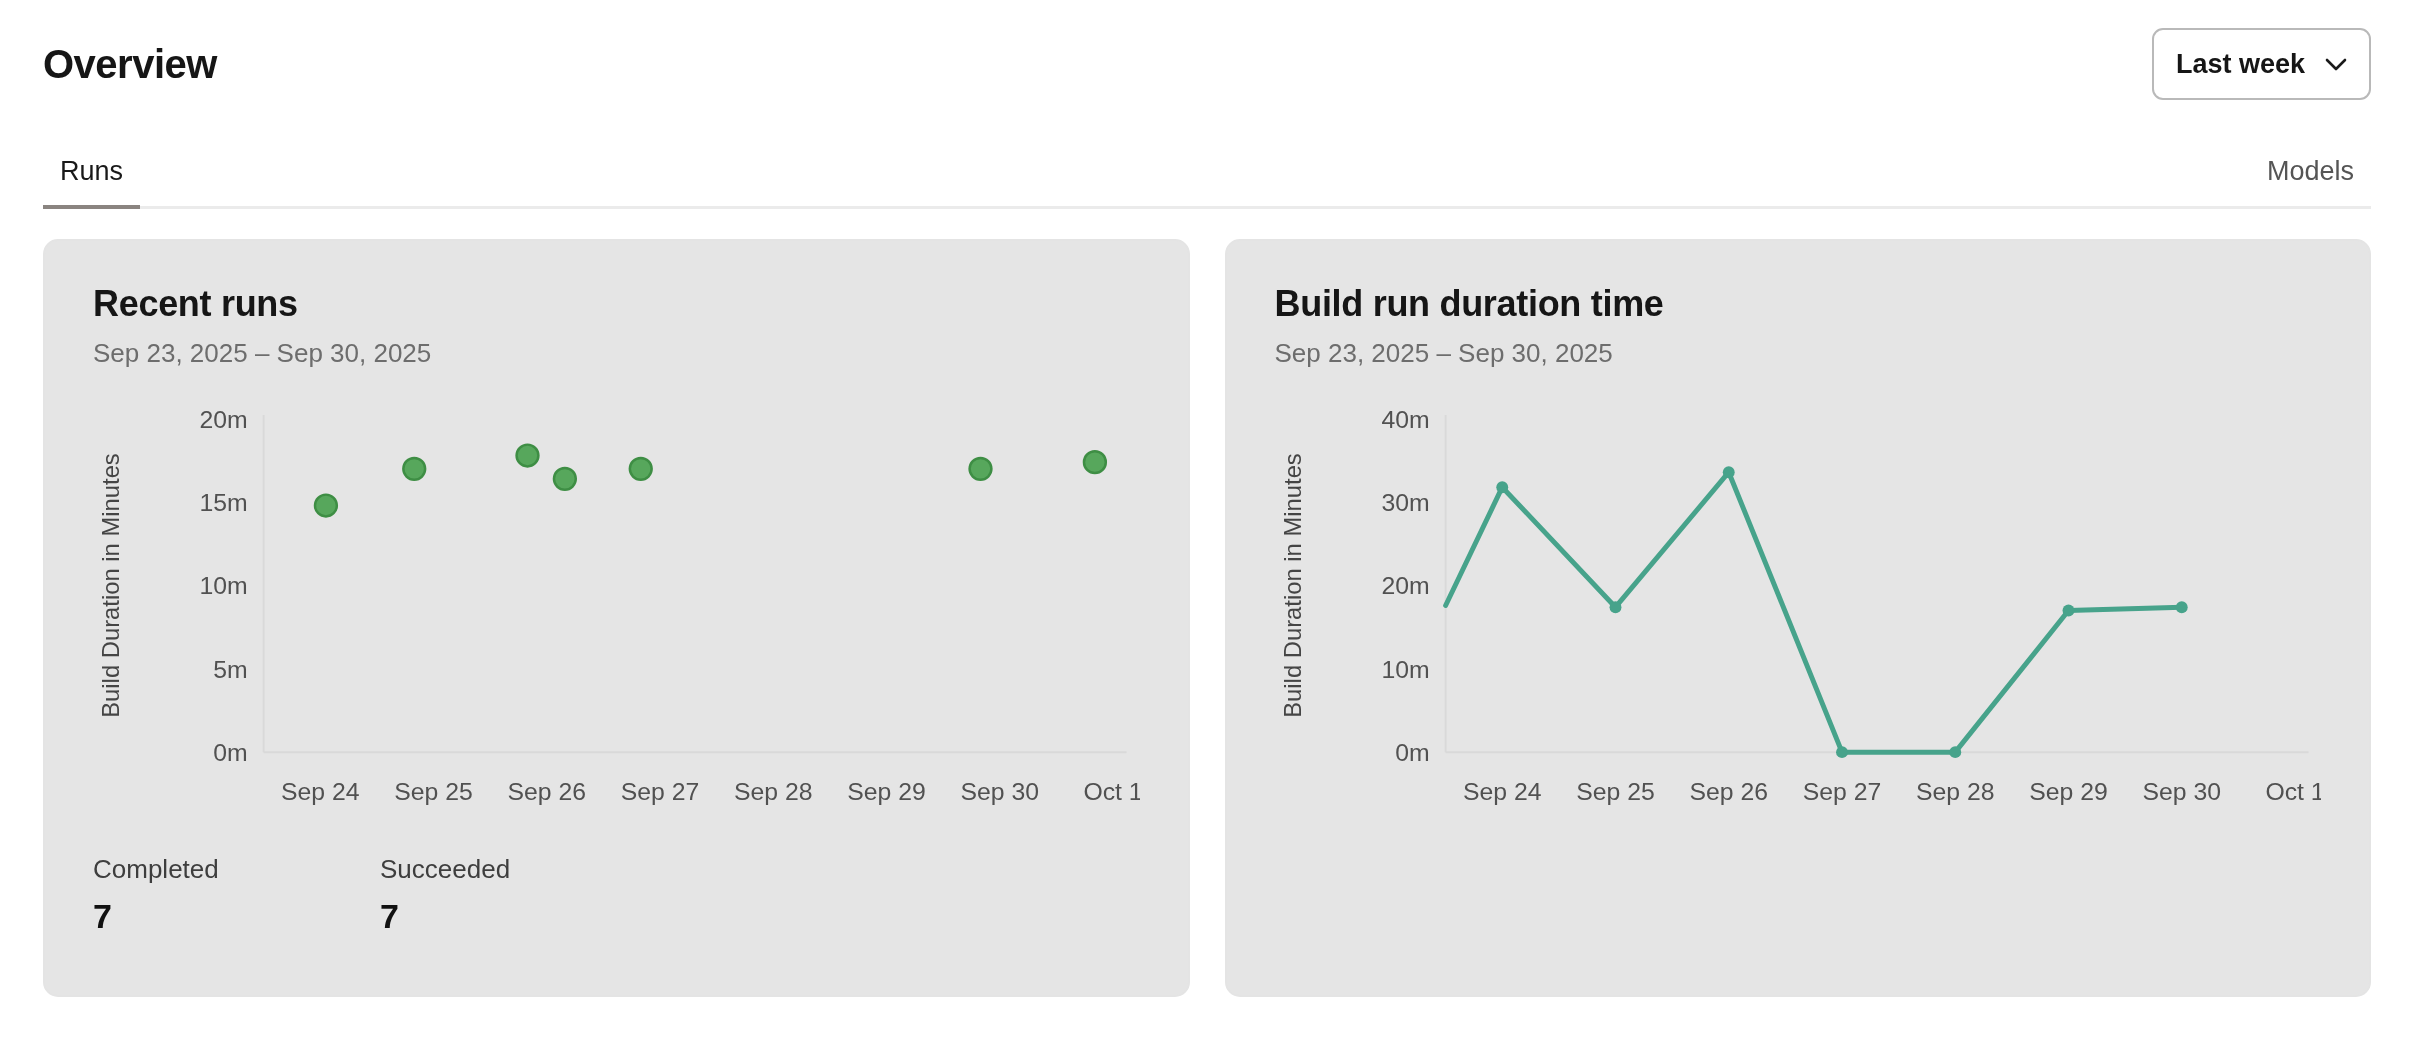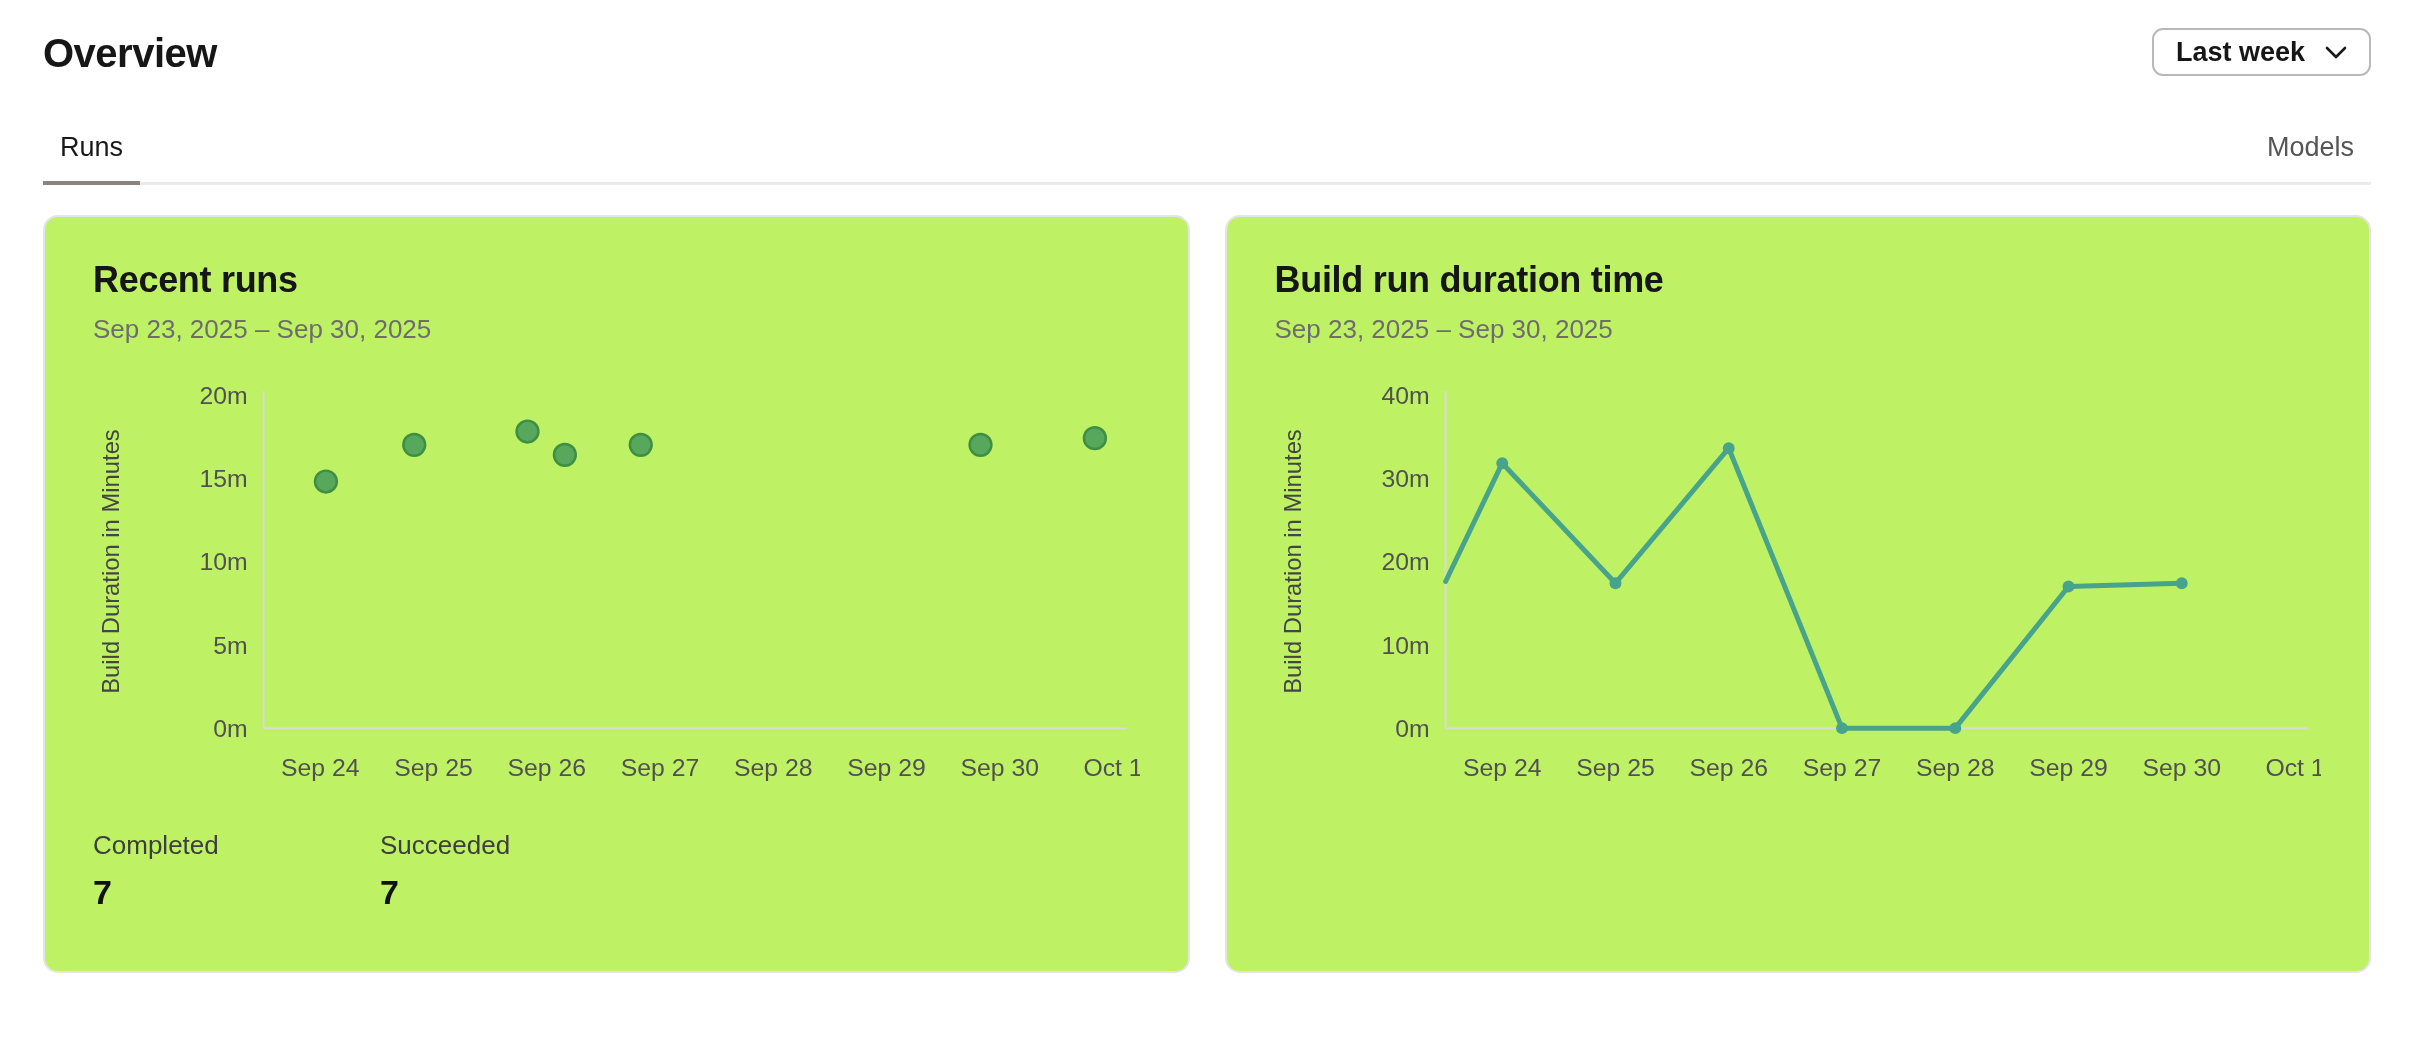--- a/index.html
+++ b/index.html
@@ -7,43 +7,43 @@
   body {
     font-family: "Liberation Sans", "DejaVu Sans", sans-serif;
     color: #161616;
     width: 2414px;
     height: 1044px;
     overflow: hidden;
   }
   .page { padding: 28px 43px 0 43px; }
 
   
-  .header-row { display: flex; align-items: flex-end; justify-content: space-between; gap: 24px; }
+  .header-row { display: flex; align-items: center; justify-content: space-between; gap: 24px; }
   .page-title { font-size: 40px; font-weight: 700; letter-spacing: -0.5px; color: #161616; }
   .period-btn {
     display: flex; align-items: center; gap: 20px;
     background: #fff; border: 2px solid #b9b9b9; border-radius: 11px;
-    height: 48px; padding: 0 22px; cursor: pointer;
+    height: 72px; padding: 0 22px; cursor: pointer;
     font-family: inherit; font-size: 27px; font-weight: 600; color: #161616;
   }
   .period-btn svg { display: block; }
 
   
   .tabs { margin-top: 56px; border-bottom: 3px solid #ebebeb; display: flex; padding-left: 0; justify-content: space-between; }
   .tab {
     font-size: 27px; padding: 0 17px 18px 17px; margin-bottom: -3px;
     color: #555555; cursor: pointer; border-bottom: 4px solid transparent;
   }
   .tab.active { color: #191919; font-weight: 500; border-bottom: 4px solid #8a8480; }
   .tab + .tab { margin-left: 24px; }
 
   
   .cards { display: flex; gap: 35px; margin-top: 30px; }
   .card {
-    flex: 1 1 0; background: #bef264; border: 2px solid #e4e4e4; border-radius: 15px;
+    flex: 1 1 0; background: #e5e5e5; border: 2px solid #e4e4e4; border-radius: 15px;
     padding: 42px 48px 46px 48px; min-height: 758px;
   }
   .card-title { font-size: 36px; font-weight: 700; letter-spacing: -0.3px; color: #161616; }
   .card-subtitle { margin-top: 13px; font-size: 26px; color: #6d6d6d; }
 
   .chart { width: 100%; height: auto; display: block; margin-top: 34px; }
   .chart text { font-family: "Liberation Sans", "DejaVu Sans", sans-serif; }
   .chart .tick { font-size: 25px; fill: #515151; }
   .chart .axis-title { font-size: 24px; fill: #454545; }
 

